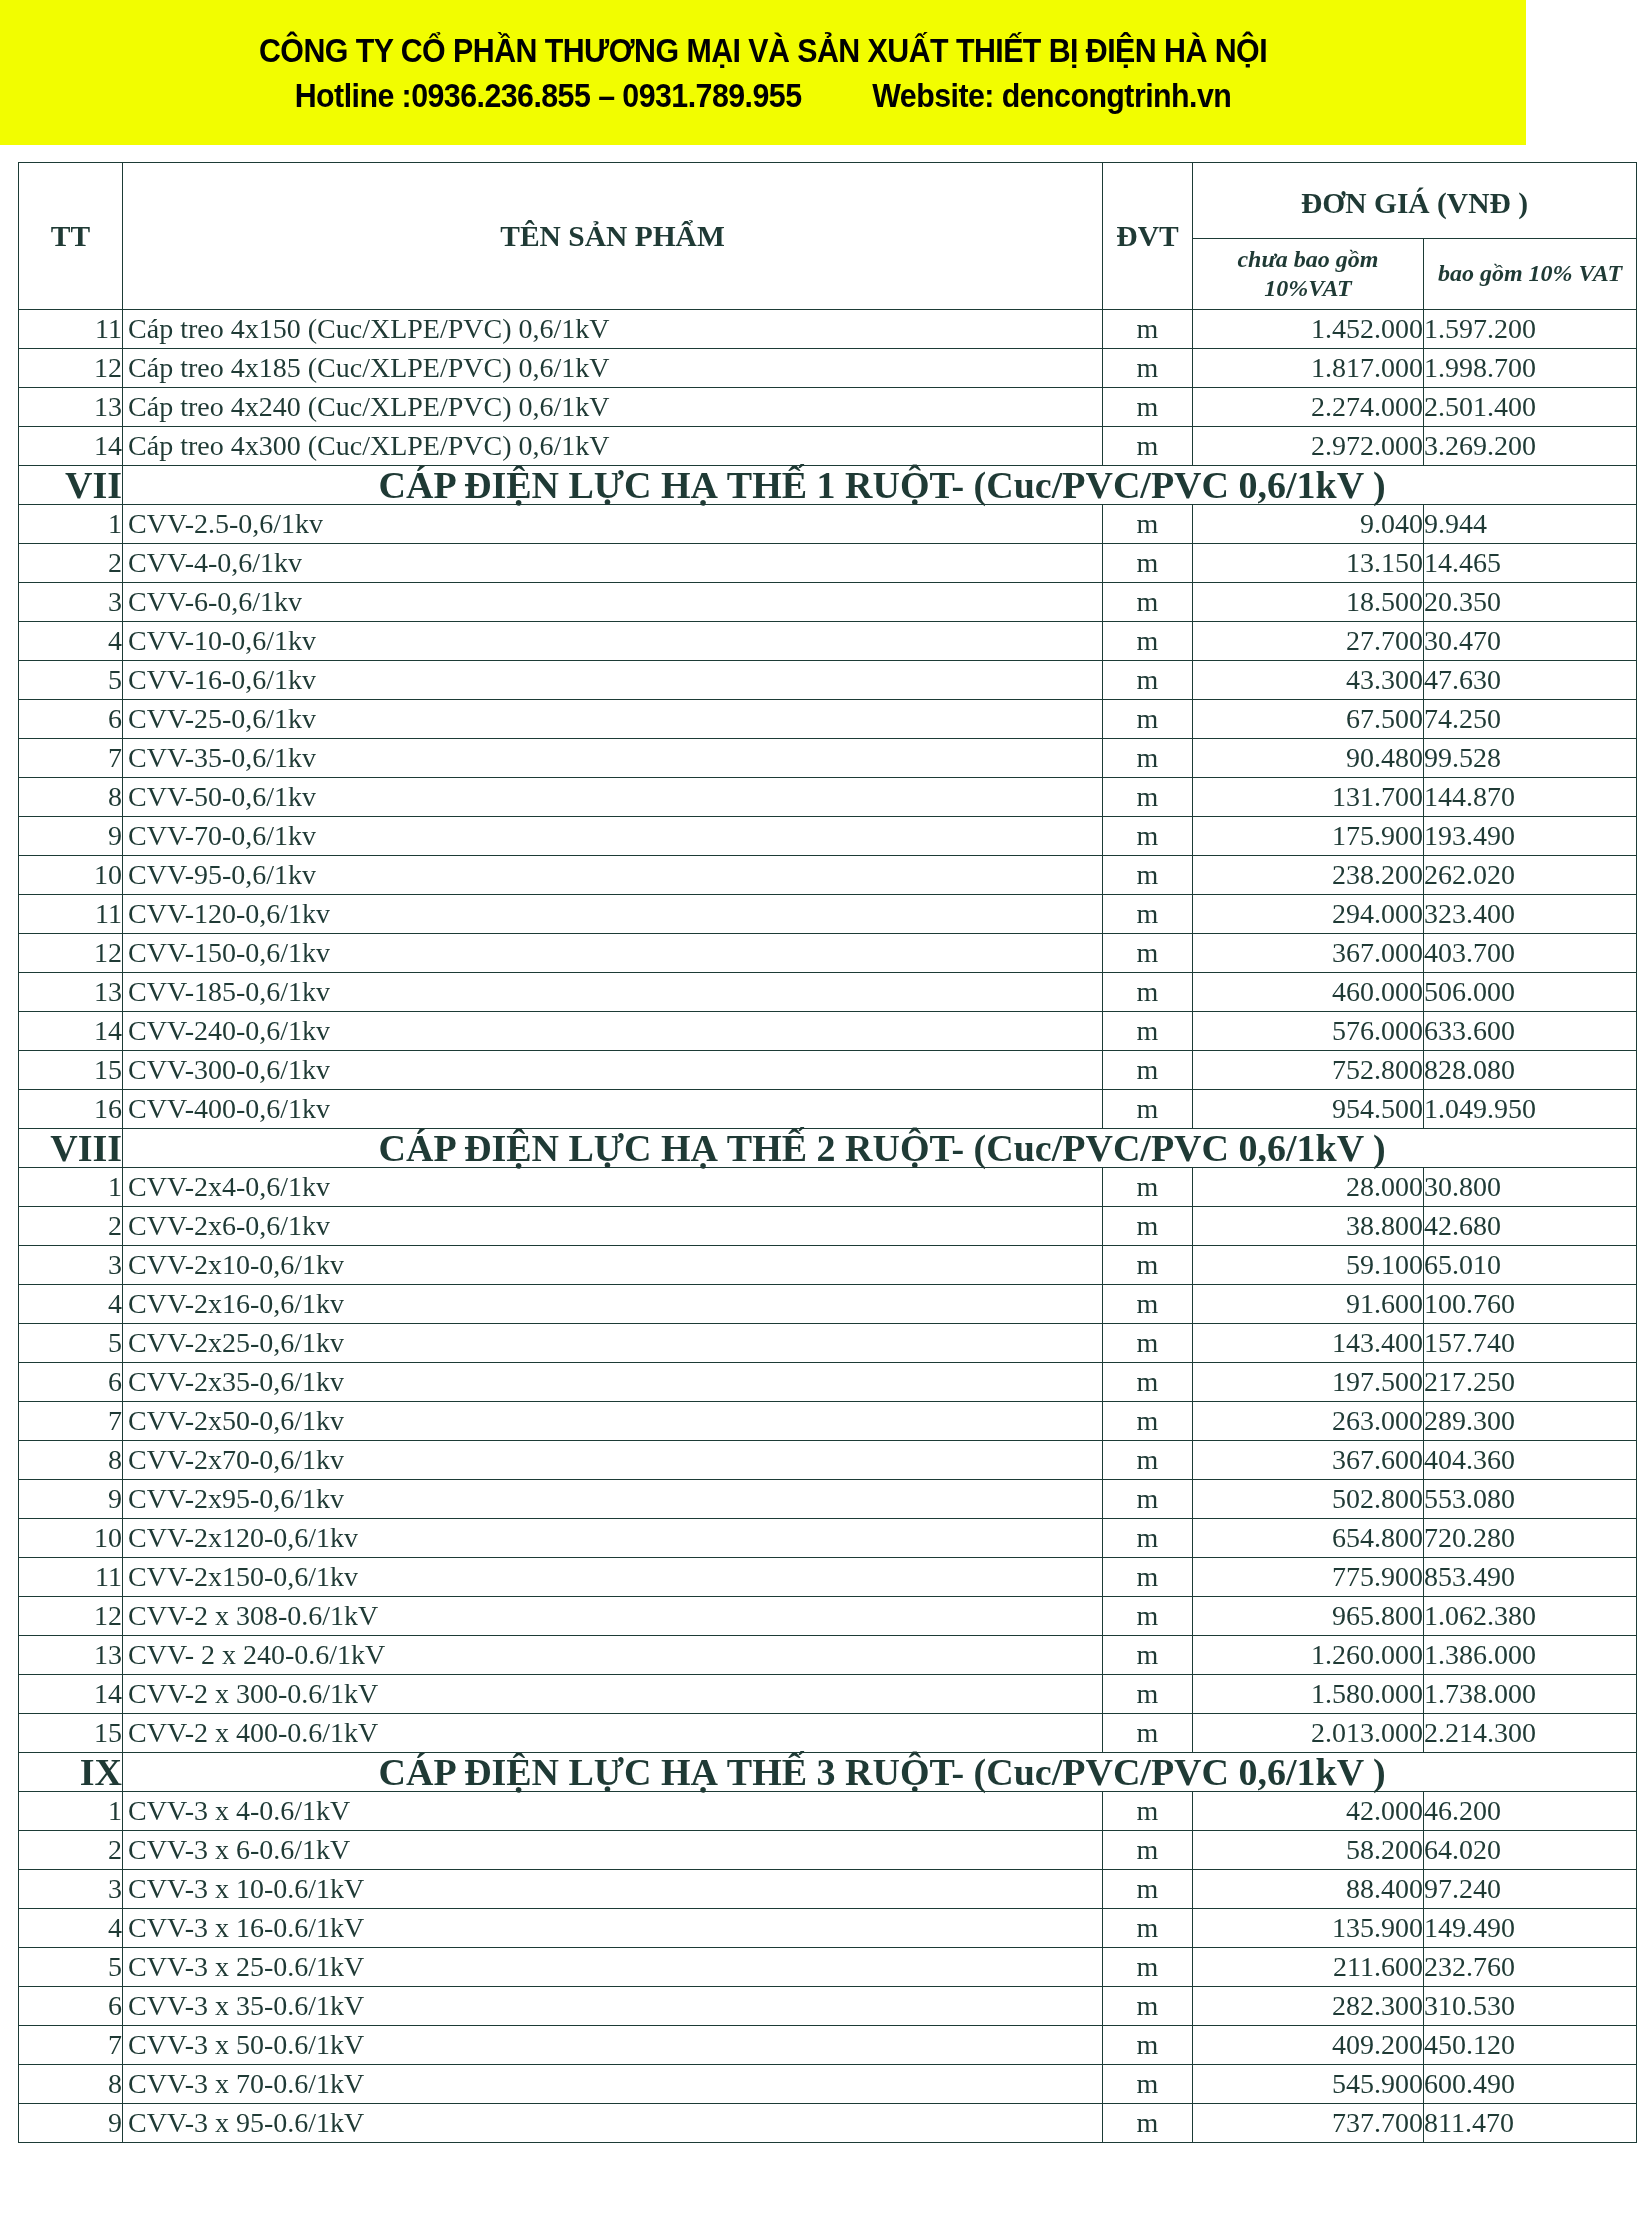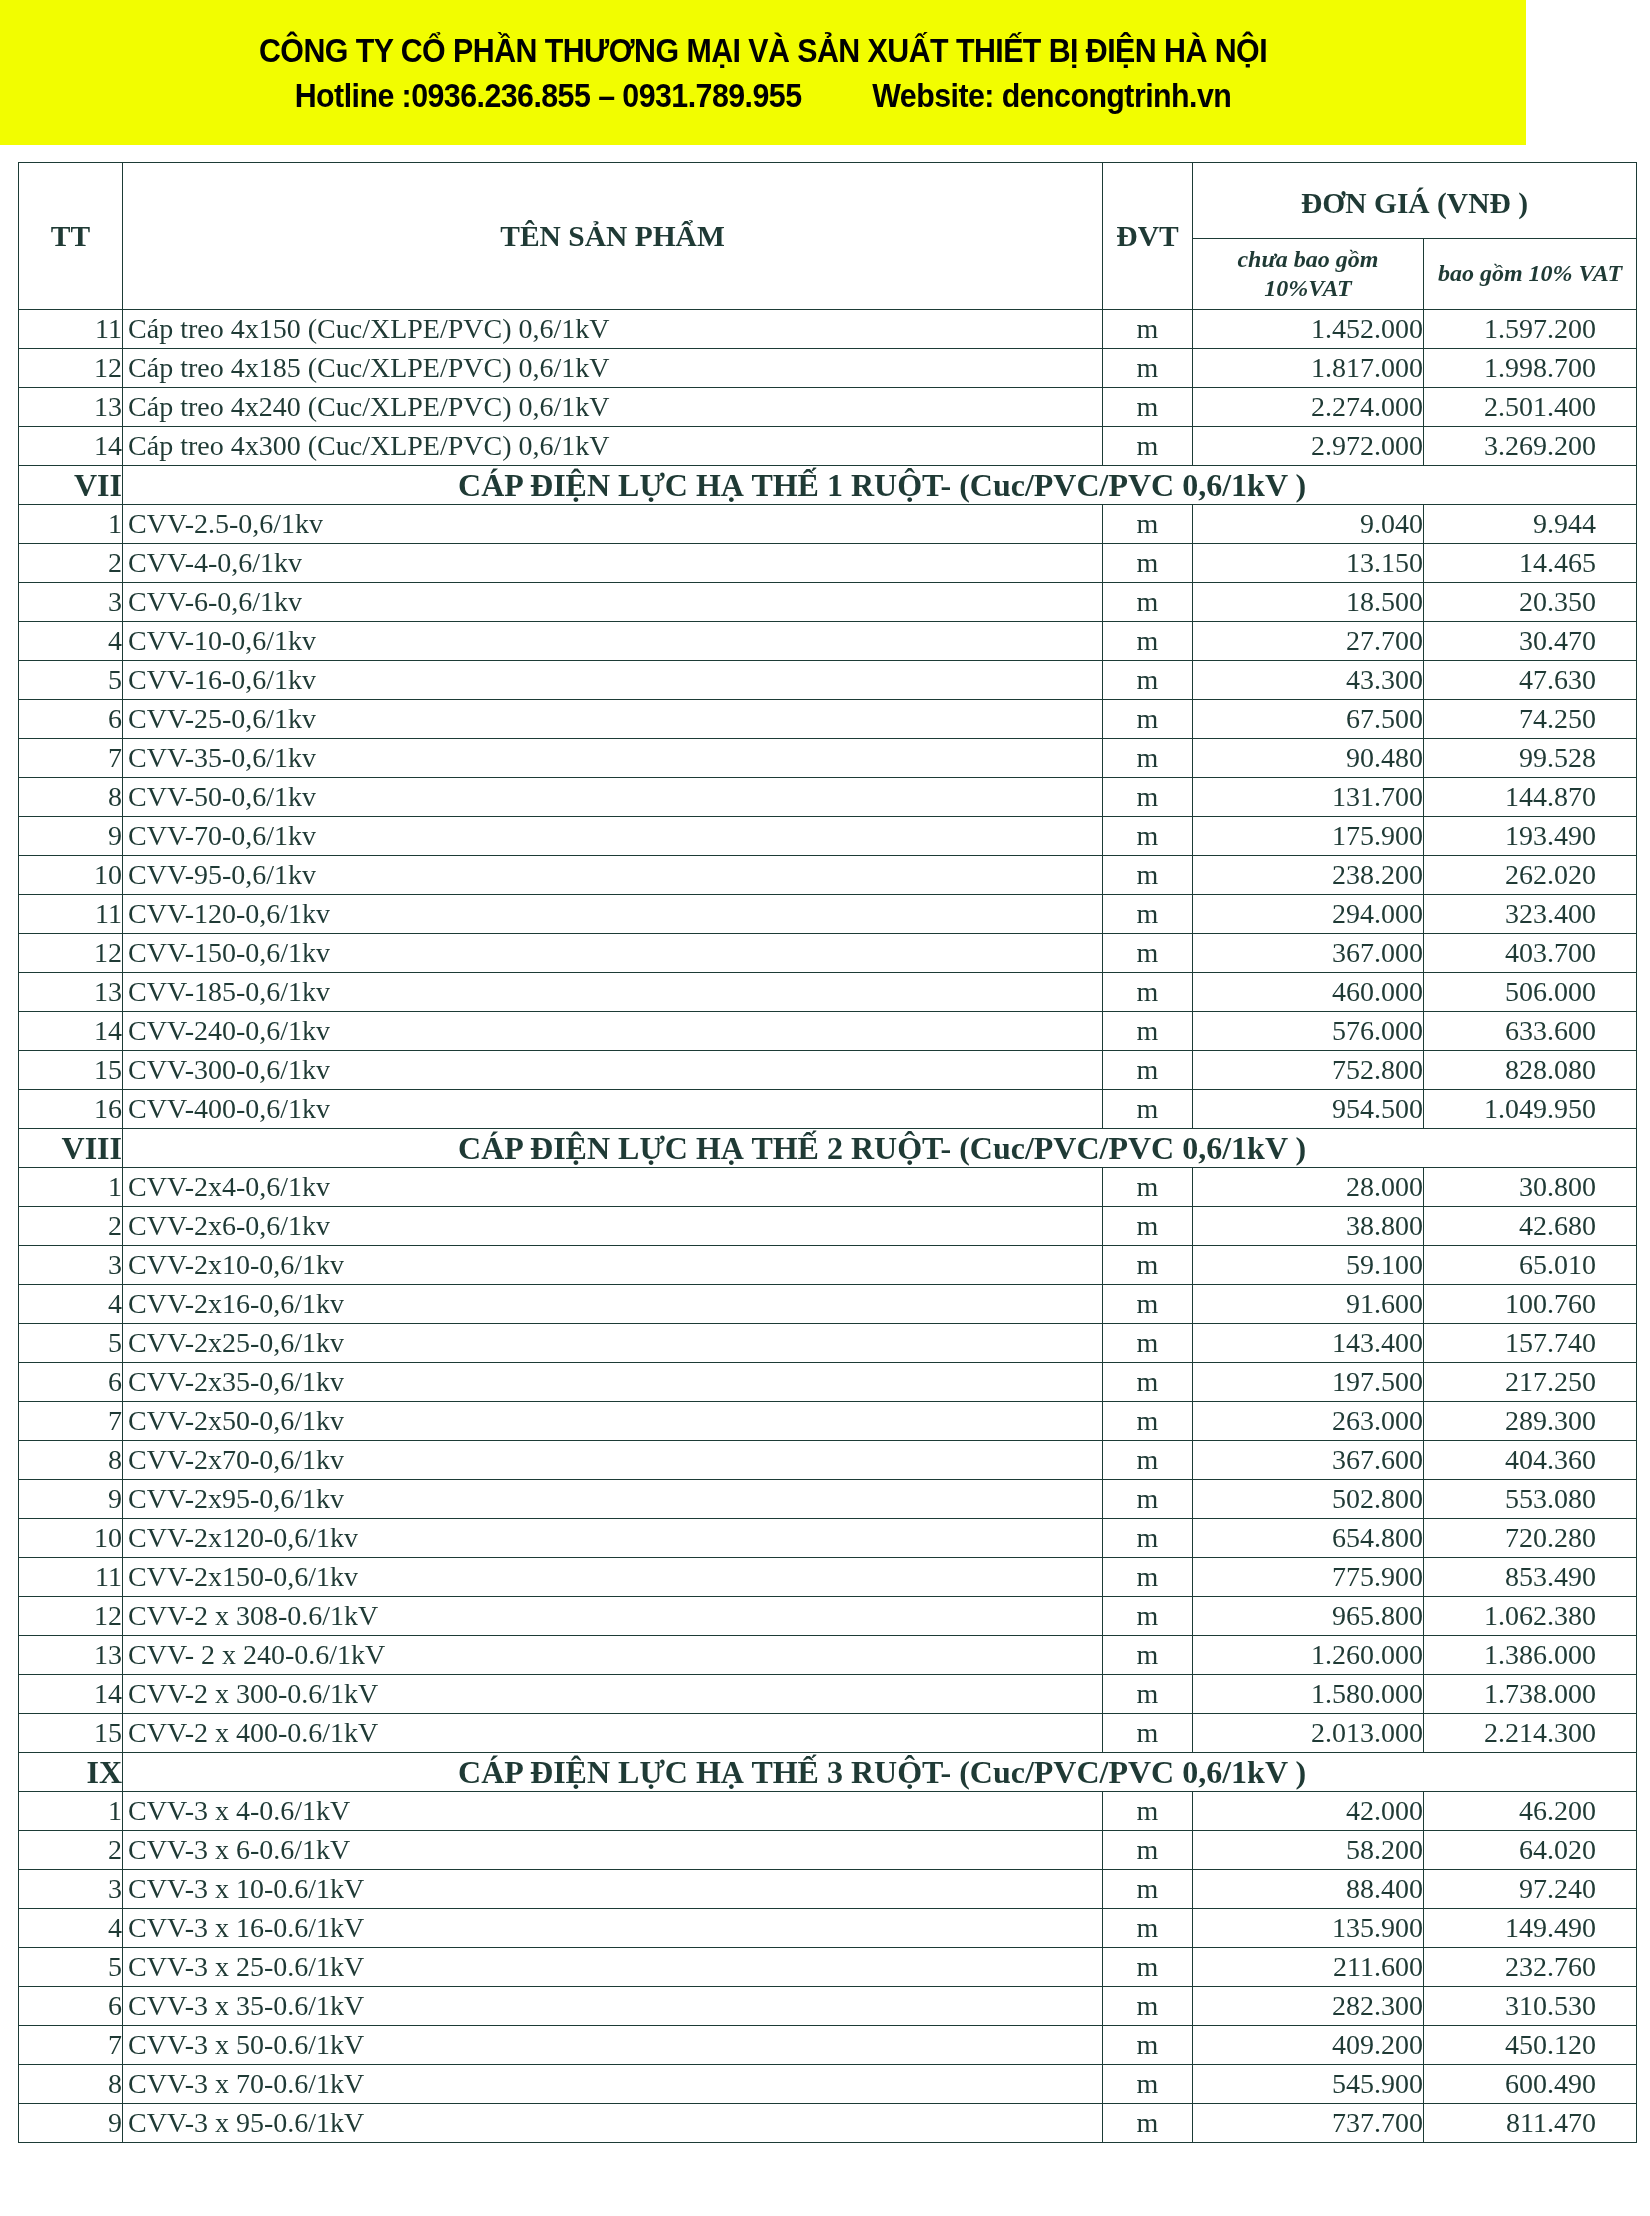--- a/index.html
+++ b/index.html
@@ -79,22 +79,22 @@
     font-size: 24px;
     line-height: 29.5px;
   }
   .h-price { padding-top: 6px; }
 
   tbody td { height: 38px; font-size: 28px; line-height: 32px; }
   td.tt { text-align: right; }
   td.name { padding-left: 5.1px; white-space: nowrap; }
   td.dvt { text-align: center; }
   td.num { text-align: right; }
-  td.num2 { text-align: right; padding-right: 40px; }
-  tr.section td { font-weight: bold; font-size: 32px; }
+  td.num2 { text-align: left; padding-right: 40px; }
+  tr.section td { font-weight: bold; font-size: 38px; }
   tr.section td.name { white-space: nowrap; text-align: center; }
 </style>
 </head>
 <body>
 
 <div class="banner">
   <div class="company">CÔNG TY CỔ PHẦN THƯƠNG MẠI VÀ SẢN XUẤT THIẾT BỊ ĐIỆN HÀ NỘI</div>
   <div class="contact">
     <span>Hotline :0936.236.855 – 0931.789.955</span><span class="gap"></span><span>Website: dencongtrinh.vn</span>
   </div>

